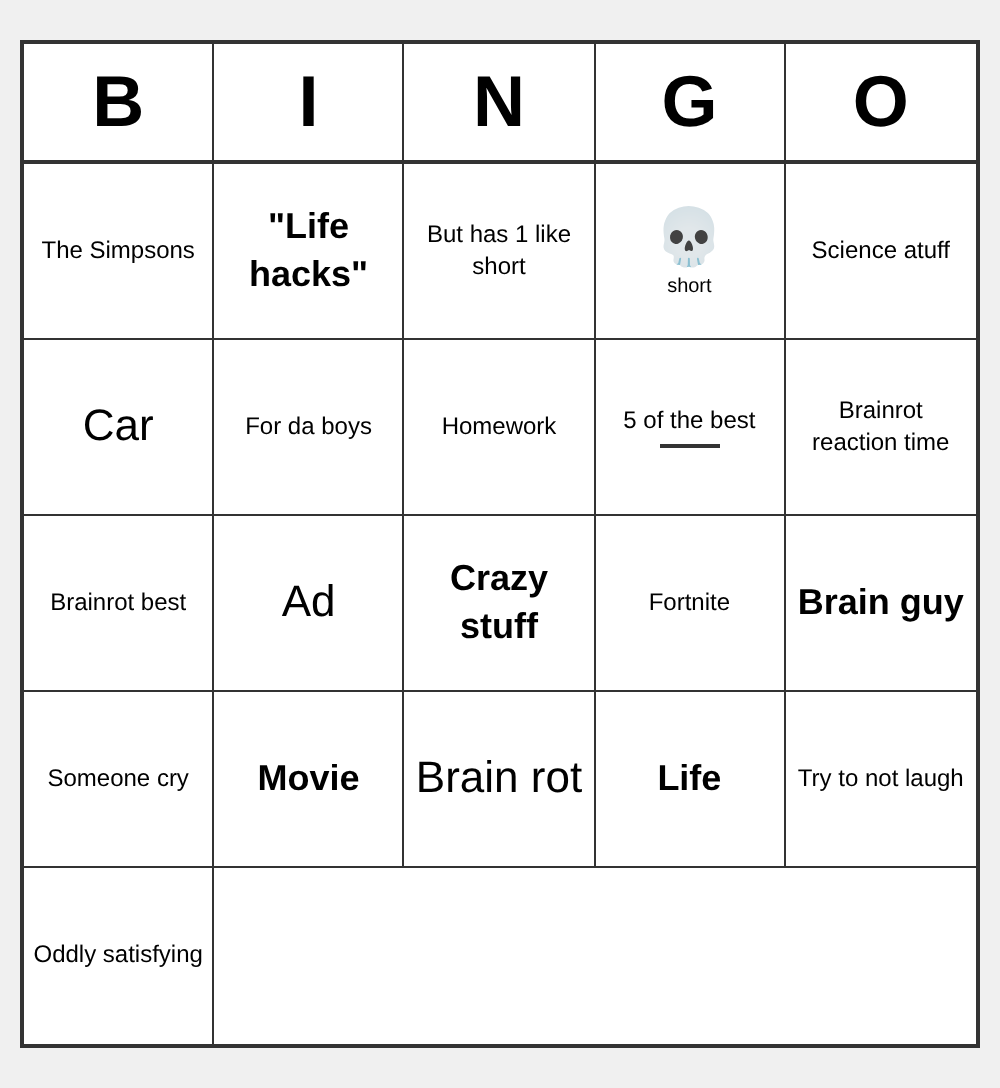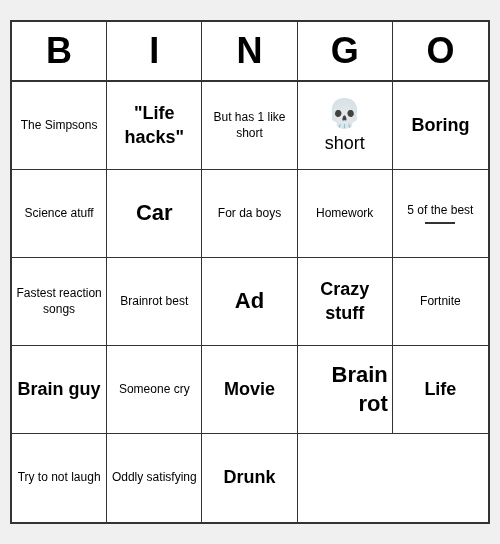--- a/index.html
+++ b/index.html
@@ -49,22 +49,21 @@
       line-height: 1.3;
     }
     .bingo-cell:nth-child(5n) {
       border-right: none;
     }
     .bingo-cell:nth-child(n+21) {
       border-bottom: none;
     }
     .bingo-cell.large-text {
       font-size: 22px;
-      font-weight: bold;
-      text-align: right;
+      font-weight: normal;
     }
     .bingo-cell.medium-text {
       font-size: 18px;
       font-weight: bold;
     }
     .bingo-cell.small-text {
       font-size: 12px;
     }
   </style>
 </head>
@@ -78,38 +77,36 @@
     <div class="bingo-letter">G</div>
     <div class="bingo-letter">O</div>
   </div>
   <div class="bingo-grid" id="grid-container">
   <div class="bingo-cell small-text">The Simpsons</div>
       <div class="bingo-cell medium-text">"Life hacks"</div>
       <div class="bingo-cell small-text">But has 1 like short</div>
       <div class="bingo-cell small-text">
         <div style="display:flex;flex-direction:column;align-items:center;">
           <span style="font-size:28px;">💀</span>
-          <span style="font-size:18px;text-align:center;">short</span>
+          <span style="font-size:10px;text-align:center;">short</span>
         </div>
       </div>
-      <div class="bingo-cell medium-text">Boring</div>
       <div class="bingo-cell small-text">Science atuff</div>
       <div class="bingo-cell large-text">Car</div>
       <div class="bingo-cell small-text">For da boys</div>
       <div class="bingo-cell small-text">Homework</div>
       <div class="bingo-cell small-text">
         <div style="text-align:right;font-size:12px;">5 of the best<br><span style="display:block;border-top:2px solid #333;width:30px;margin:4px auto 0;"></span></div>
       </div>
-      <div class="bingo-cell small-text">Fastest reaction songs</div>
+      <div class="bingo-cell small-text">Brainrot reaction time</div>
       <div class="bingo-cell small-text">Brainrot best</div>
       <div class="bingo-cell large-text">Ad</div>
       <div class="bingo-cell medium-text">Crazy stuff</div>
       <div class="bingo-cell small-text">Fortnite</div>
       <div class="bingo-cell medium-text">Brain guy</div>
       <div class="bingo-cell small-text">Someone cry</div>
       <div class="bingo-cell medium-text">Movie</div>
       <div class="bingo-cell large-text">Brain rot</div>
       <div class="bingo-cell medium-text">Life</div>
       <div class="bingo-cell small-text">Try to not laugh</div>
       <div class="bingo-cell small-text">Oddly satisfying</div>
-      <div class="bingo-cell medium-text">Drunk</div>
     </div>
 </div>
 
 </body></html>

